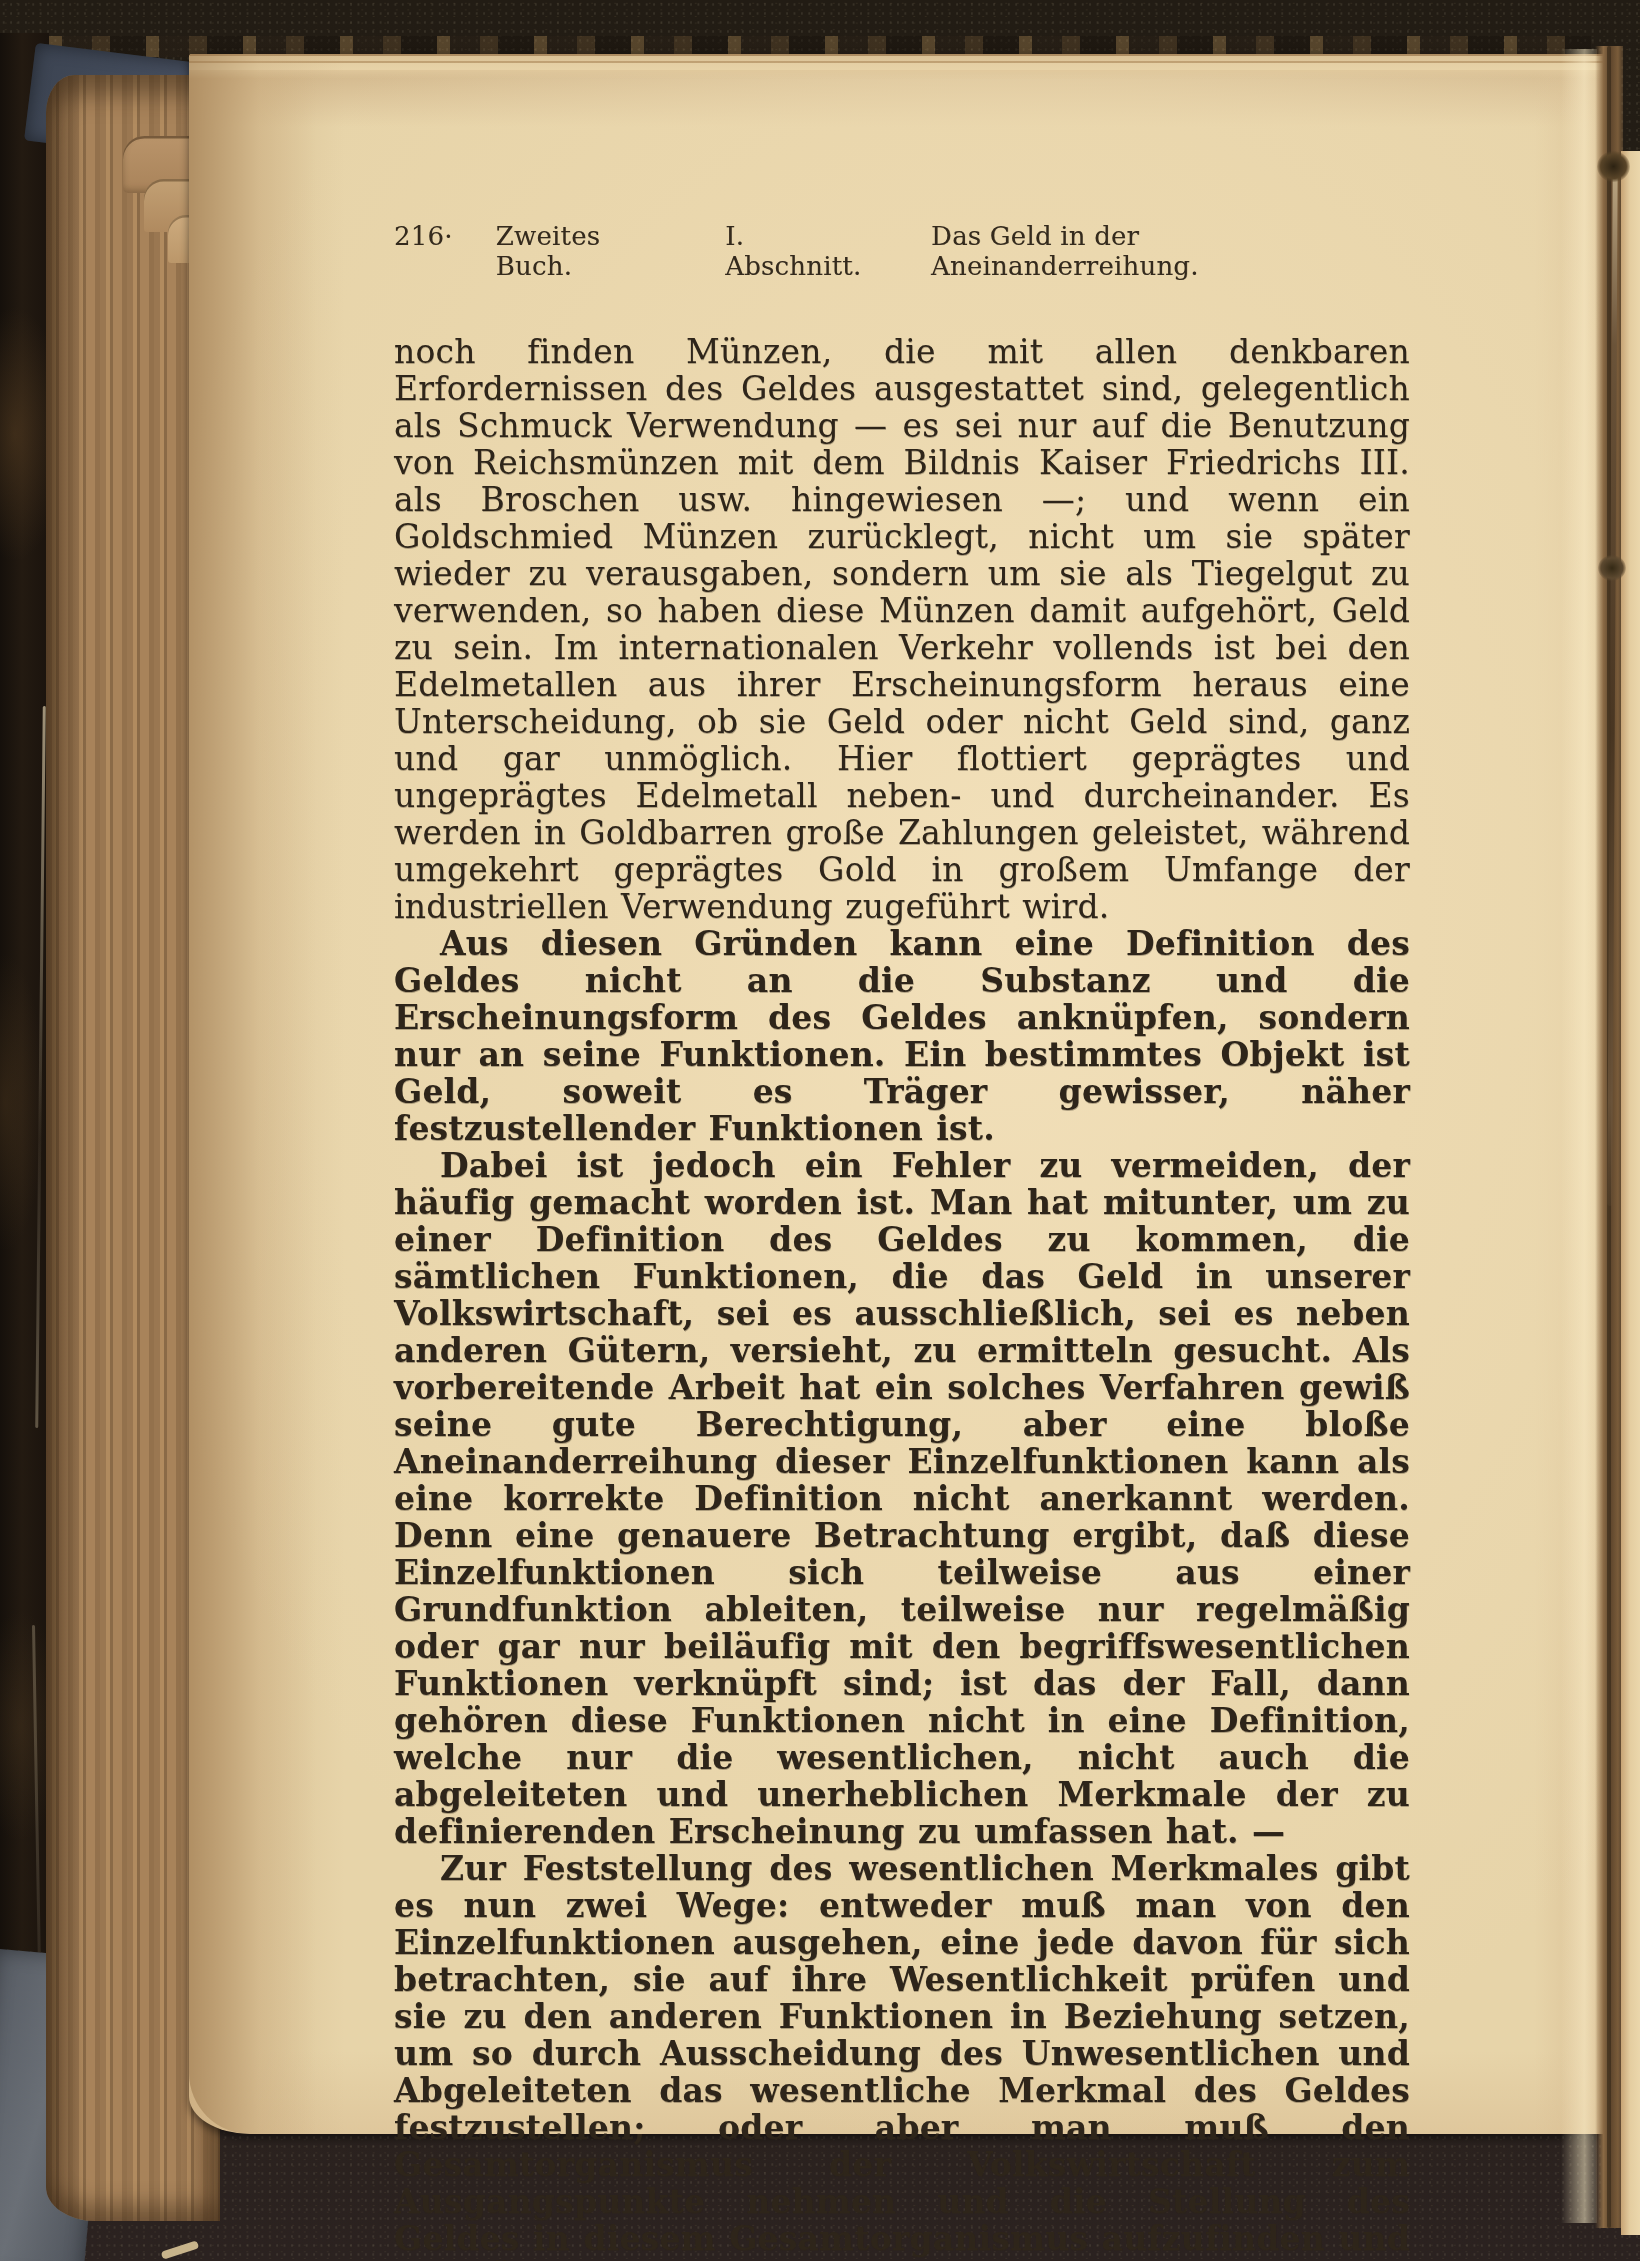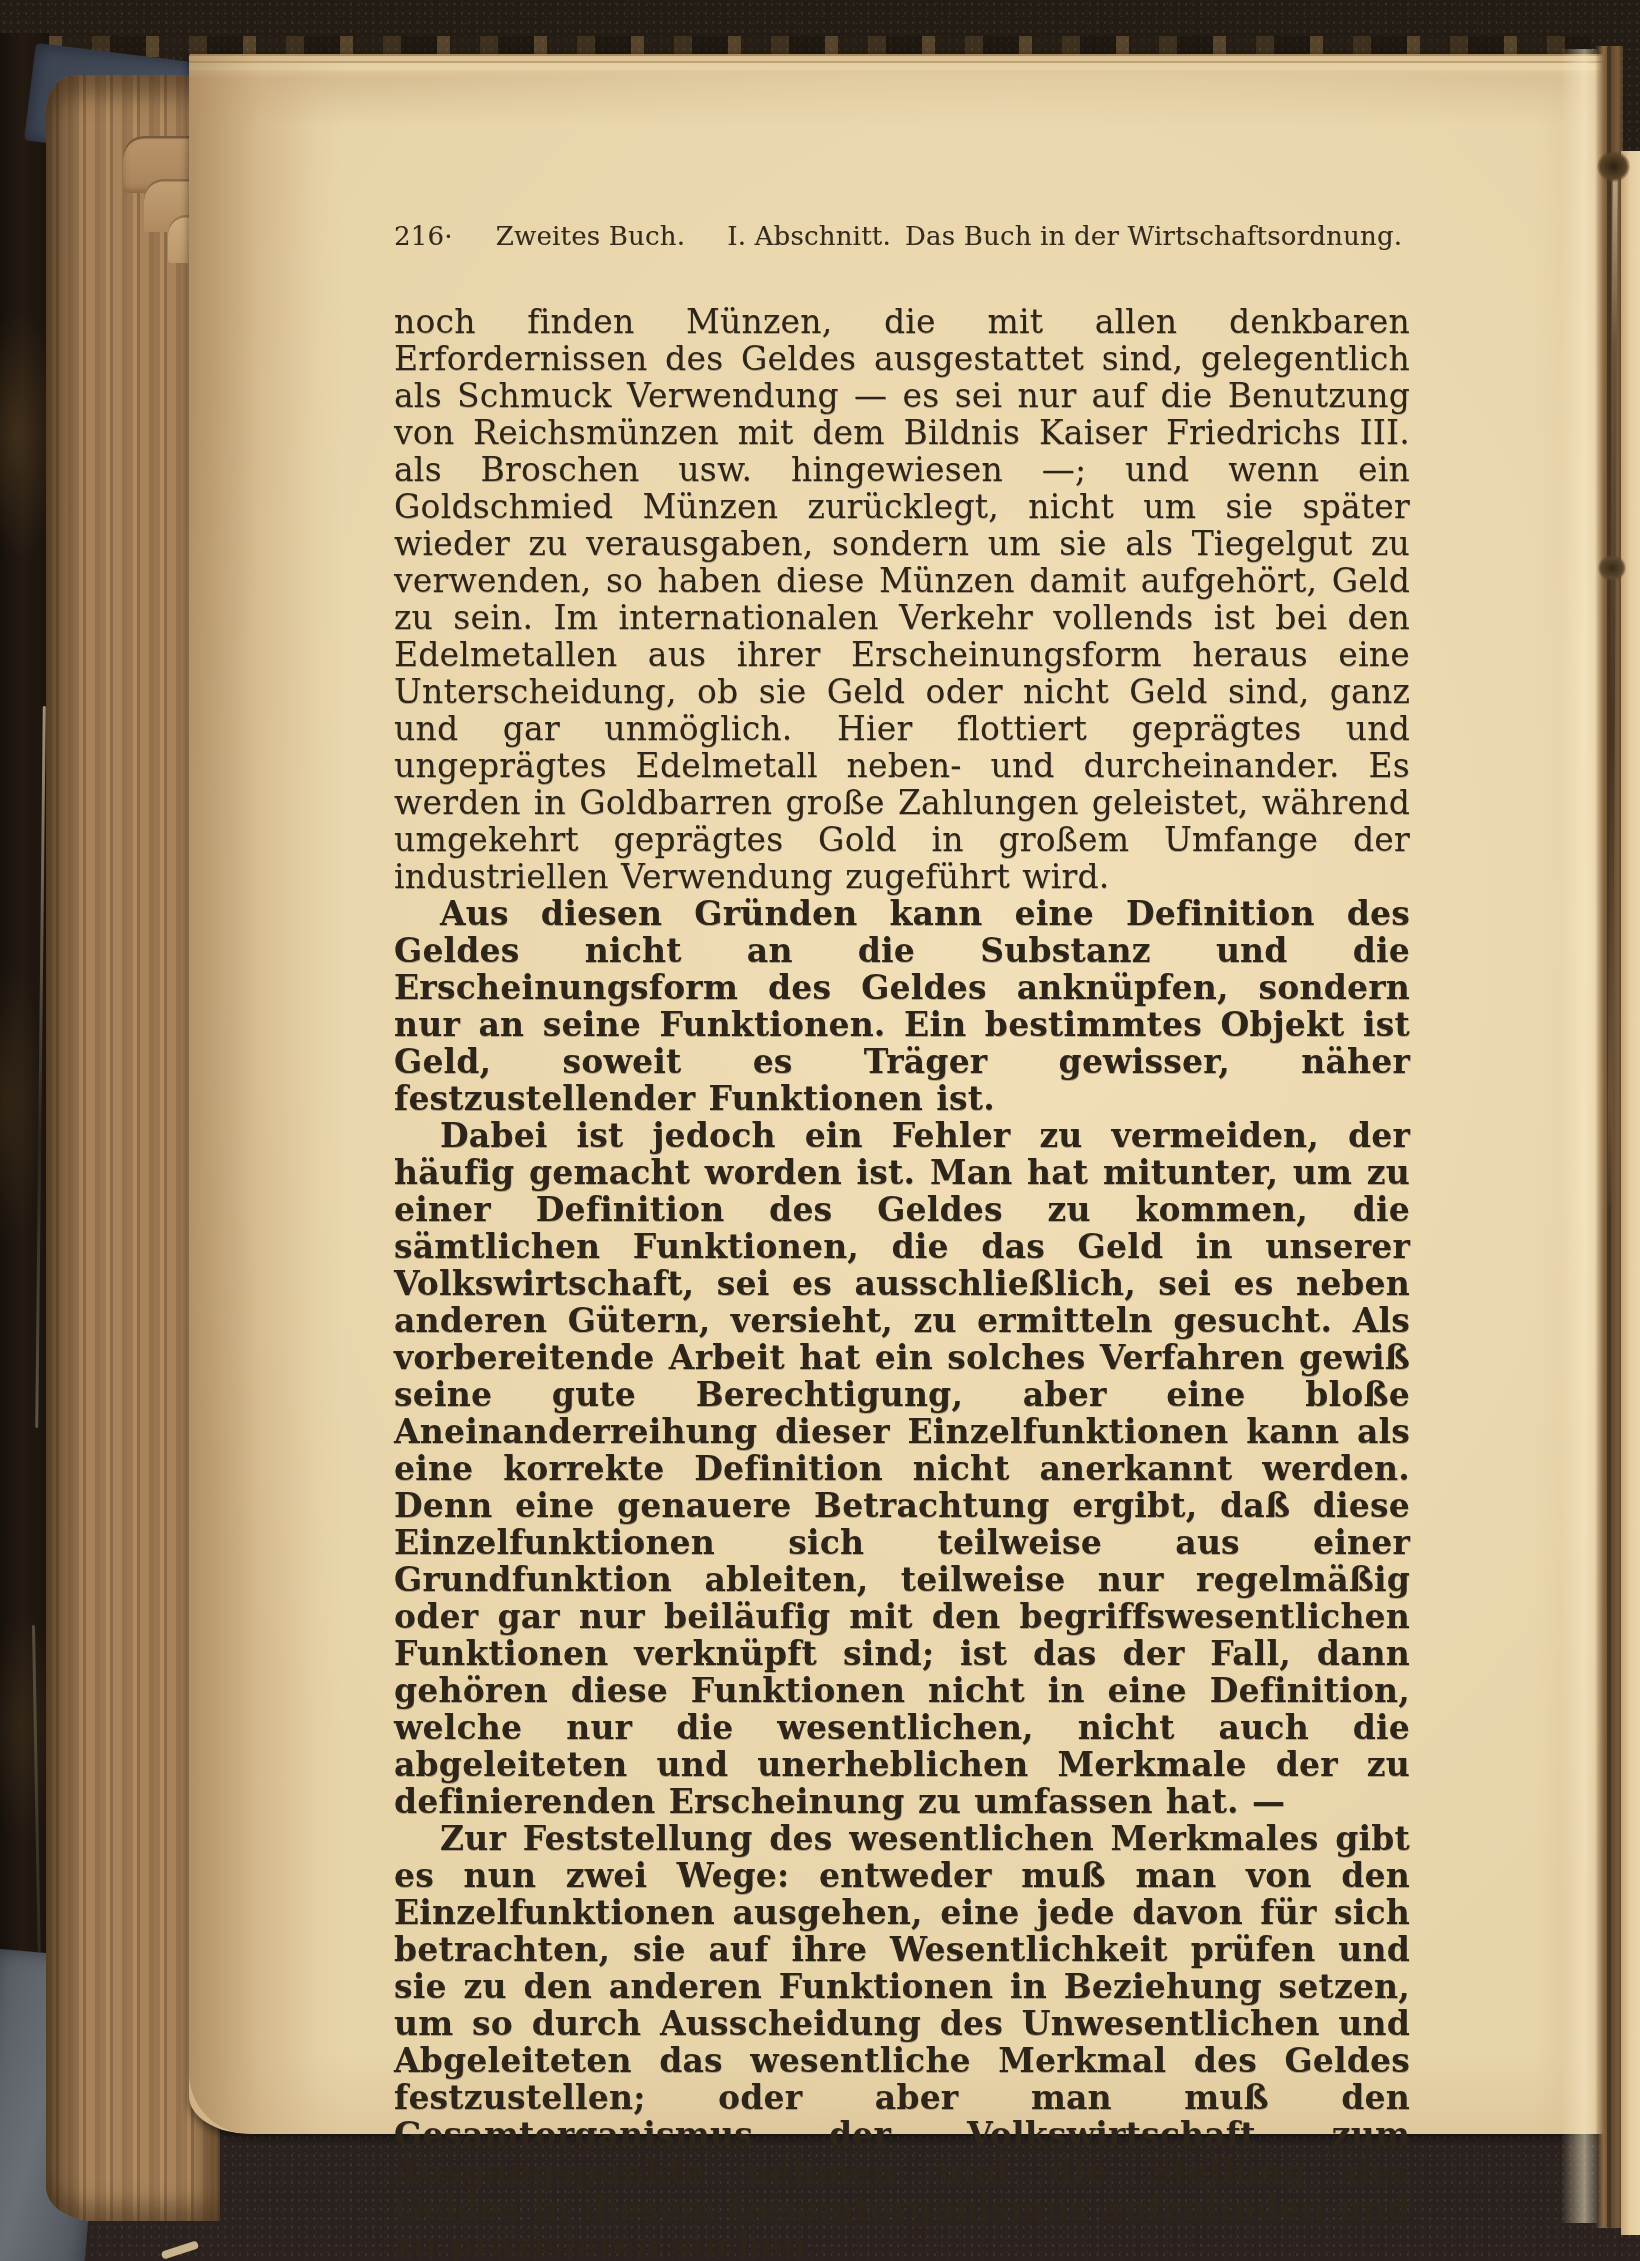--- a/index.html
+++ b/index.html
@@ -152,21 +152,21 @@
     background:#d9c497;transform:rotate(-18deg);opacity:.9;
   }
   
   .text-area{position:absolute;left:205px;top:167px;width:1016px;color:#2e251a;}
   .running-head{
     display:flex;align-items:baseline;font-size:26px;letter-spacing:0.2px;color:#342a1d;
     text-shadow:0.3px 0.4px 0.6px rgba(52,42,29,.3);
   }
   .page-num{margin-right:43px;}
   .head-part{margin-right:42px;}
-  .head-section{margin-right:14px;}
+  .head-section{margin-right:44px;}
   .body-text{
     margin-top:52px;font-size:33px;line-height:37px;text-align:justify;
     word-spacing:1.6px;letter-spacing:0.2px;
     text-shadow:0.3px 0.5px 0.6px rgba(46,37,26,.32);
     hyphens:auto;
   }
   .body-text p{margin:0;}
   .body-text p.indent{text-indent:46px;font-weight:bold;}
 </style>
 </head>
@@ -190,21 +190,21 @@
 
   <div class="page">
     <div class="page-top-edges"></div>
     <div class="page-left-curve"></div>
 
     <div class="text-area">
       <div class="running-head">
         <span class="page-num">216·</span>
         <span class="head-part">Zweites Buch.</span>
         <span class="head-section">I. Abschnitt.</span>
-        <span class="head-chapter">Das Buch in der Wirtschaftsordnung.</span>
+        <span class="head-chapter">Das Geld in der Aneinanderreihung.</span>
       </div>
       <div class="body-text">
         <p>noch finden Münzen, die mit allen denkbaren Erfordernissen des Geldes ausgestattet sind, gelegentlich als Schmuck Verwendung — es sei nur auf die Benutzung von Reichsmünzen mit dem Bildnis Kaiser Friedrichs III. als Broschen usw. hingewiesen —; und wenn ein Goldschmied Münzen zurücklegt, nicht um sie später wieder zu verausgaben, sondern um sie als Tiegelgut zu verwenden, so haben diese Münzen damit aufgehört, Geld zu sein. Im internationalen Verkehr vollends ist bei den Edelmetallen aus ihrer Erscheinungsform heraus eine Unterscheidung, ob sie Geld oder nicht Geld sind, ganz und gar unmöglich. Hier flottiert geprägtes und ungeprägtes Edelmetall neben- und durcheinander. Es werden in Goldbarren große Zahlungen geleistet, während umgekehrt geprägtes Gold in großem Umfange der industriellen Verwendung zugeführt wird.</p>
         <p class="indent">Aus diesen Gründen kann eine Definition des Geldes nicht an die Substanz und die Erscheinungsform des Geldes anknüpfen, sondern nur an seine Funktionen. Ein bestimmtes Objekt ist Geld, soweit es Träger gewisser, näher festzustellender Funktionen ist.</p>
         <p class="indent">Dabei ist jedoch ein Fehler zu vermeiden, der häufig gemacht worden ist. Man hat mitunter, um zu einer Definition des Geldes zu kommen, die sämtlichen Funktionen, die das Geld in unserer Volkswirtschaft, sei es ausschließlich, sei es neben anderen Gütern, versieht, zu ermitteln gesucht. Als vorbereitende Arbeit hat ein solches Verfahren gewiß seine gute Berechtigung, aber eine bloße Aneinanderreihung dieser Einzelfunktionen kann als eine korrekte Definition nicht anerkannt werden. Denn eine genauere Betrachtung ergibt, daß diese Einzelfunktionen sich teilweise aus einer Grundfunktion ableiten, teilweise nur regelmäßig oder gar nur beiläufig mit den begriffswesentlichen Funktionen verknüpft sind; ist das der Fall, dann gehören diese Funktionen nicht in eine Definition, welche nur die wesentlichen, nicht auch die abgeleiteten und unerheblichen Merkmale der zu definierenden Erscheinung zu umfassen hat. —</p>
         <p class="indent">Zur Feststellung des wesentlichen Merkmales gibt es nun zwei Wege: entweder muß man von den Einzelfunktionen ausgehen, eine jede davon für sich betrachten, sie auf ihre Wesentlichkeit prüfen und sie zu den anderen Funktionen in Beziehung setzen, um so durch Ausscheidung des Unwesentlichen und Abgeleiteten das wesentliche Merkmal des Geldes festzustellen; oder aber man muß den Gesamtorganismus der Volkswirtschaft zum Ausgangspunkte nehmen und die Stellung des Geldes in diesem Gesamtorganismus aufzufinden und zu präzisieren suchen.</p>
       </div>
     </div>
   </div>
 

